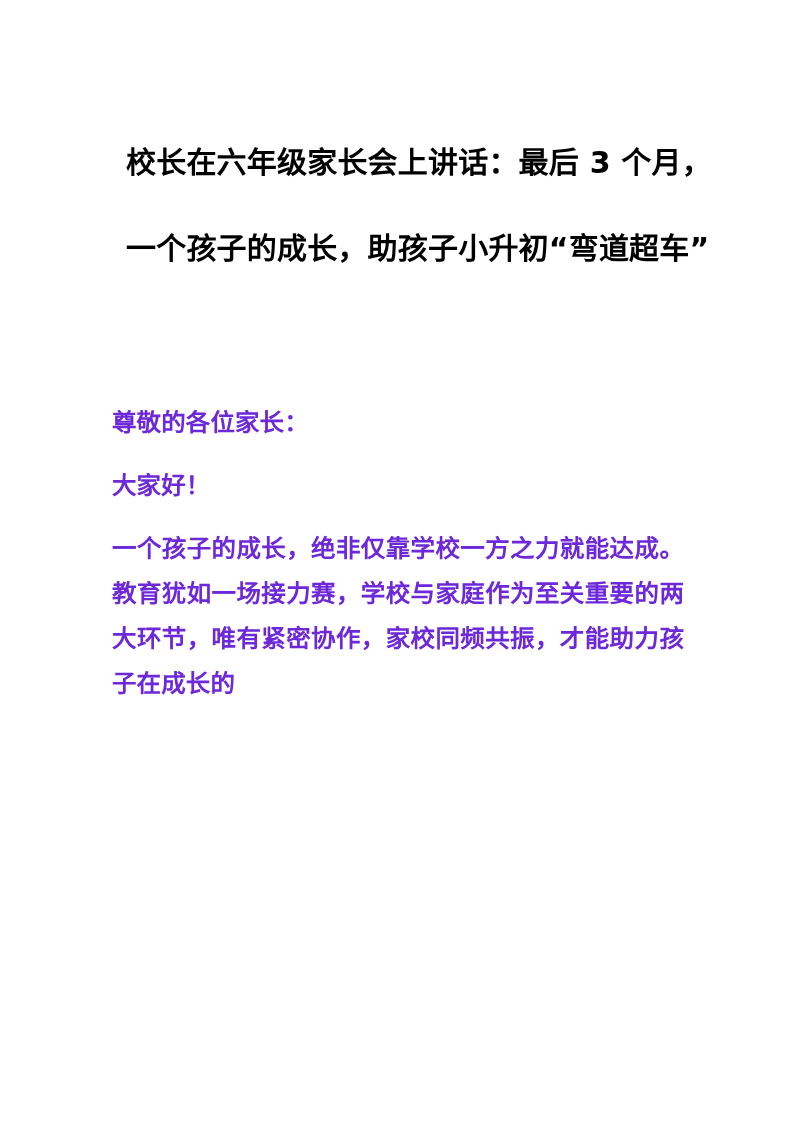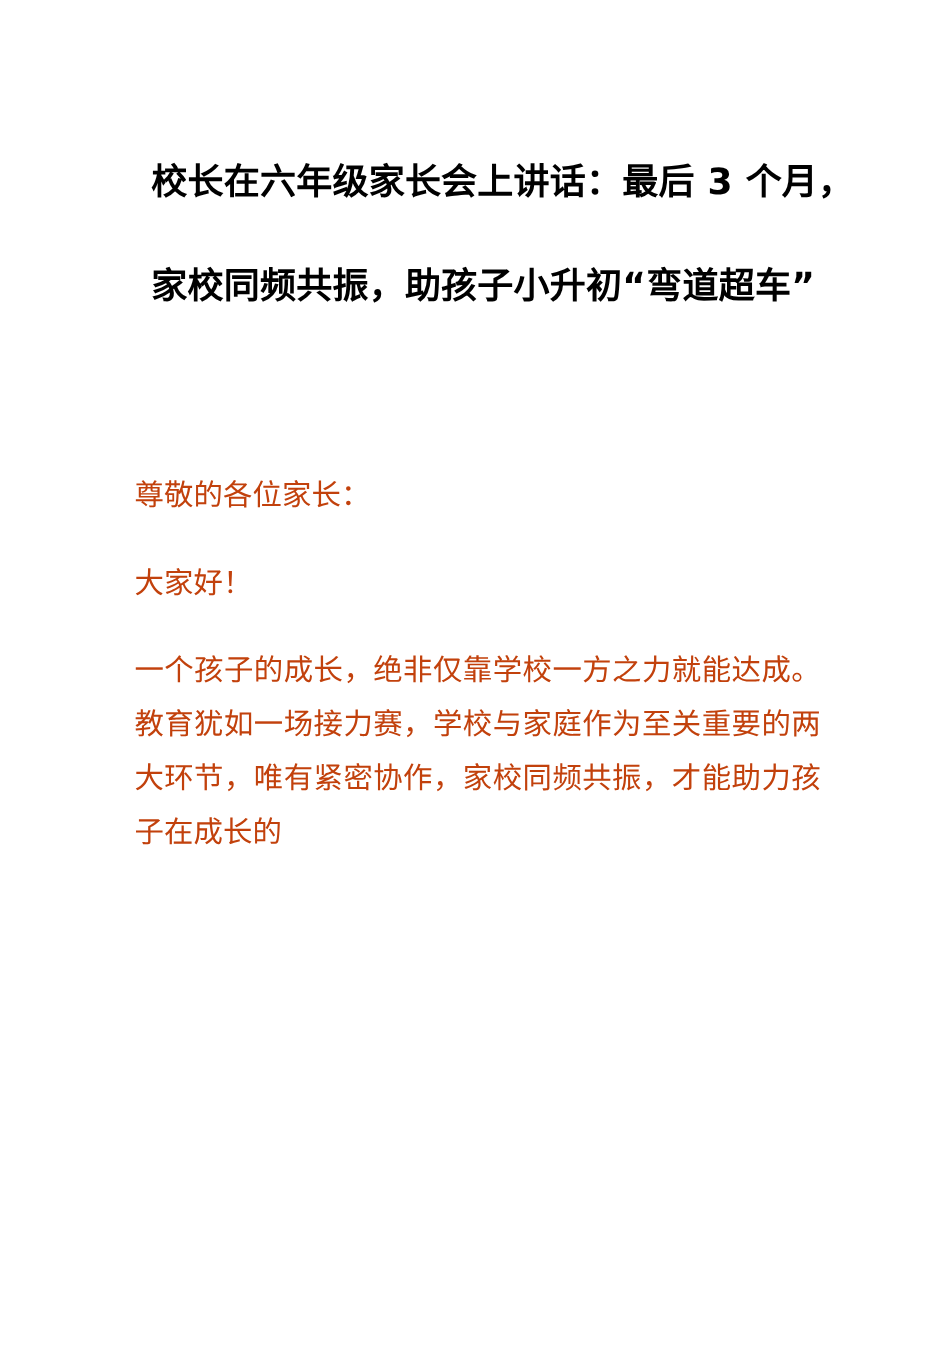--- a/index.html
+++ b/index.html
@@ -18,21 +18,21 @@
     overflow: hidden;
     box-sizing: border-box;
     font-family: "DejaVu Sans", "Liberation Sans", sans-serif;
     color: #000000;
     -webkit-font-smoothing: none;
   }
 
   .doc-body {
     position: absolute;
     left: 112px;
-    top: 110px;
+    top: 120px;
     width: 572px;
   }
 
   
   .doc-title {
     font-size: 30px;
     font-weight: 700;
     line-height: 86px;
     color: #000000;
     letter-spacing: 0.5px;
@@ -52,48 +52,48 @@
   }
 
   .title-line-2 {
     padding-left: 14px;
     letter-spacing: 0.2px;
   }
 
   
   .para {
     font-size: 24.5px;
-    font-weight: 400;
+    font-weight: 700;
     line-height: 45px;
-    color: #c2410c;
+    color: #6d28d9;
     text-align: justify;
     text-justify: inter-ideograph;
     margin: 0;
     letter-spacing: 0.1px;
     word-break: break-all;
   }
 
   .para + .para {
-    margin-top: 28px;
+    margin-top: 18px;
   }
 
   .spacer-after-title {
     height: 108px;
   }
 </style>
 </head>
 <body>
 
 <div class="page">
 
   <div class="doc-body">
 
     <h1 class="doc-title">
       <span class="title-line title-line-1">校长在六年级家长会上讲话：最后 3 个月，</span>
-      <span class="title-line title-line-2">家校同频共振，助孩子小升初“弯道超车”</span>
+      <span class="title-line title-line-2">一个孩子的成长，助孩子小升初“弯道超车”</span>
     </h1>
 
     <div class="spacer-after-title"></div>
 
     <p class="para">尊敬的各位家长：</p>
 
     <p class="para">大家好！</p>
 
 
     <p class="para">一个孩子的成长，绝非仅靠学校一方之力就能达成。教育犹如一场接力赛，学校与家庭作为至关重要的两大环节，唯有紧密协作，家校同频共振，才能助力孩子在成长的</p>

